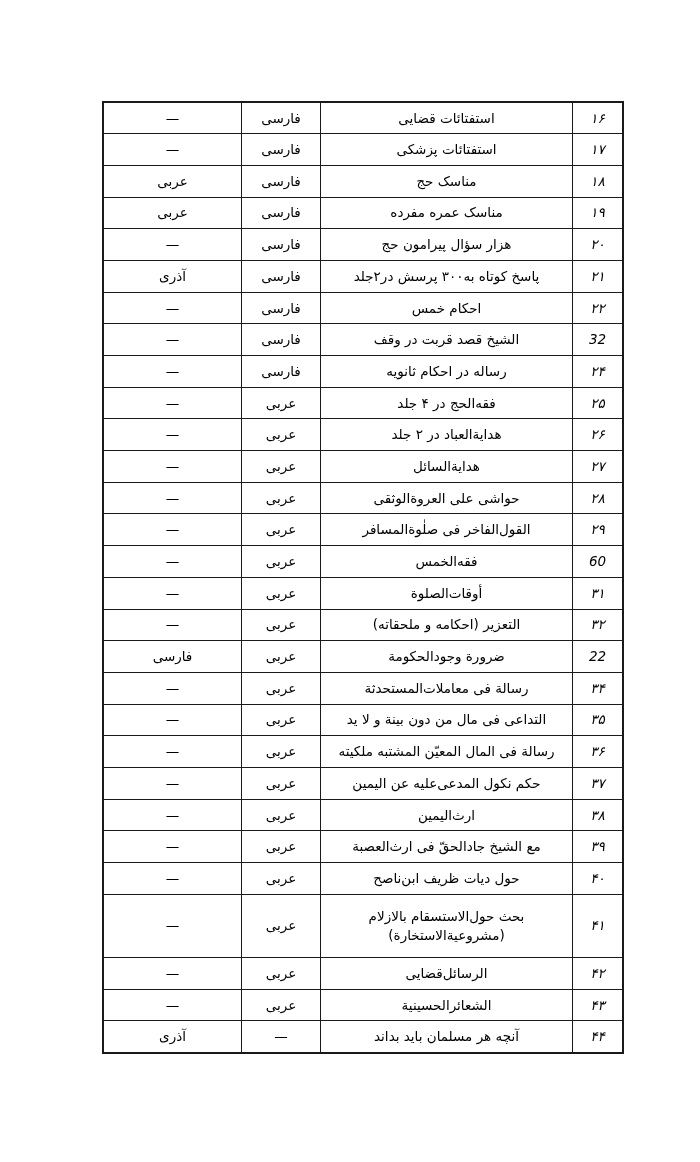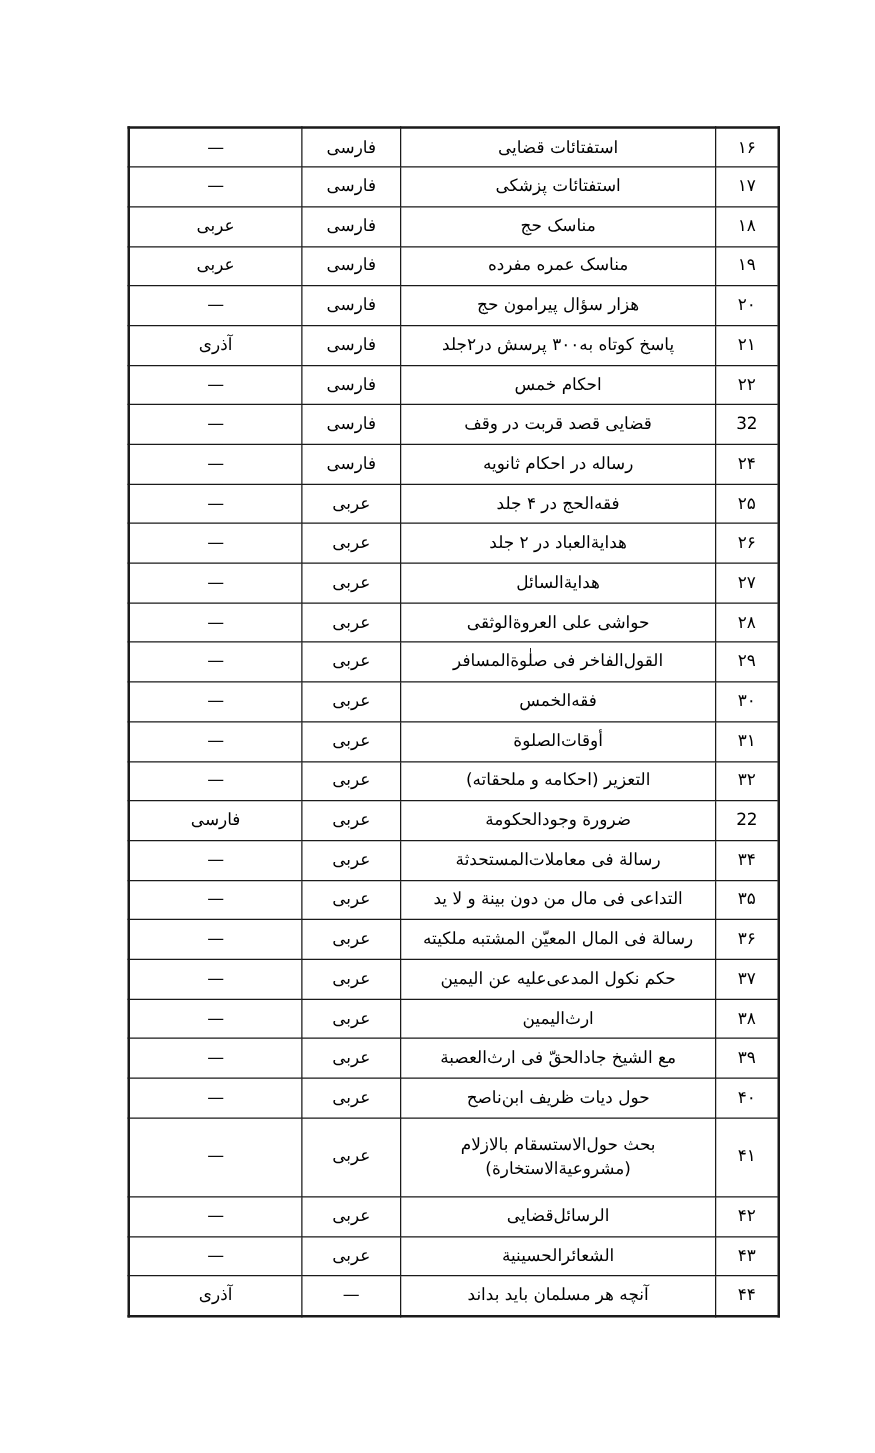--- a/index.html
+++ b/index.html
@@ -38,21 +38,21 @@
     padding: 1px 4px;
     overflow: hidden;
     white-space: nowrap;
   }
   table.books tr {
     height: 31.7px;
   }
   table.books tr.tall {
     height: 63.4px;
   }
-  td.col-num   { width: 41px;  }
+  td.col-num   { width: 41px; font-style: italic;  }
   td.col-title { width: 243px; }
   td.col-lang  { width: 70px;  }
   td.col-trans { width: 129px; }
   td .line2 { margin-top: 3px; text-align: center; }
 </style>
 </head>
 <body>
 
 <div class="page">
   <table class="books">
@@ -94,21 +94,21 @@
           <td class="col-trans">آذری</td>
         </tr>
         <tr>
           <td class="col-num">۲۲</td>
           <td class="col-title">احکام خمس</td>
           <td class="col-lang">فارسی</td>
           <td class="col-trans">—</td>
         </tr>
         <tr>
           <td class="col-num">32</td>
-          <td class="col-title">قضایی قصد قربت در وقف</td>
+          <td class="col-title">الشیخ قصد قربت در وقف</td>
           <td class="col-lang">فارسی</td>
           <td class="col-trans">—</td>
         </tr>
         <tr>
           <td class="col-num">۲۴</td>
           <td class="col-title">رساله در احکام ثانویه</td>
           <td class="col-lang">فارسی</td>
           <td class="col-trans">—</td>
         </tr>
         <tr>
@@ -135,21 +135,21 @@
           <td class="col-lang">عربی</td>
           <td class="col-trans">—</td>
         </tr>
         <tr>
           <td class="col-num">۲۹</td>
           <td class="col-title">القول‌الفاخر فی صلٰوة‌المسافر</td>
           <td class="col-lang">عربی</td>
           <td class="col-trans">—</td>
         </tr>
         <tr>
-          <td class="col-num">۳۰</td>
+          <td class="col-num">60</td>
           <td class="col-title">فقه‌الخمس</td>
           <td class="col-lang">عربی</td>
           <td class="col-trans">—</td>
         </tr>
         <tr>
           <td class="col-num">۳۱</td>
           <td class="col-title">أوقات‌الصلوة</td>
           <td class="col-lang">عربی</td>
           <td class="col-trans">—</td>
         </tr>

